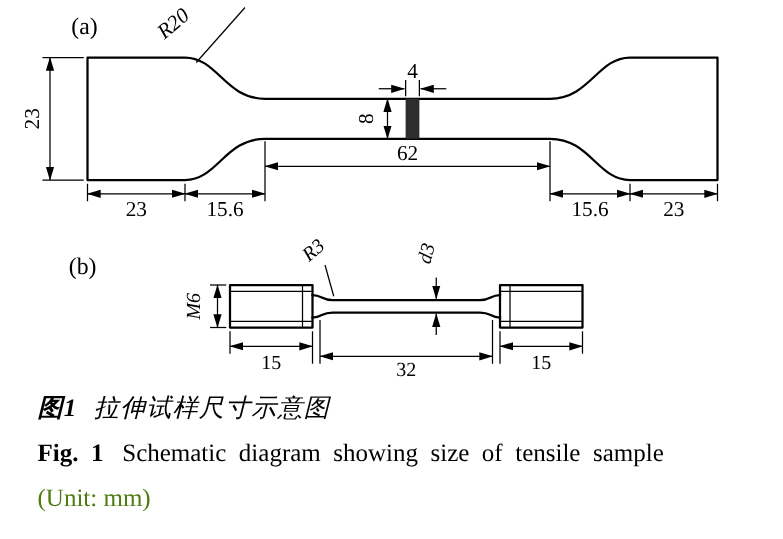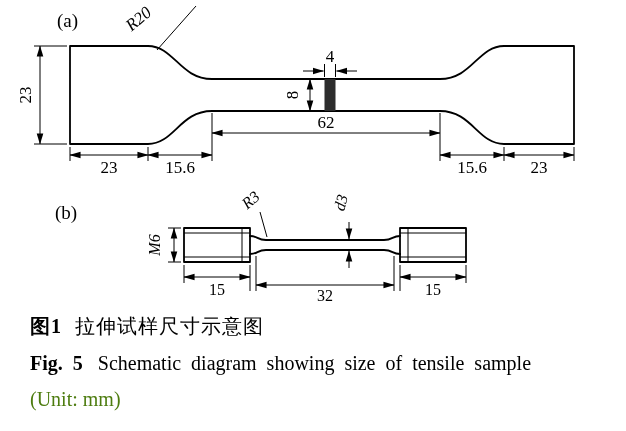--- a/index.html
+++ b/index.html
@@ -2,21 +2,21 @@
 <html><head>
 <meta charset="utf-8">
 <style>
   html,body{margin:0;padding:0;}
   body{width:626px;height:431px;background:#ffffff;font-family:"Liberation Serif","DejaVu Serif",serif;}
   .page{position:relative;width:626px;height:431px;background:#ffffff;overflow:hidden;}
   svg{position:absolute;top:0;left:0;display:block;}
   svg text{fill:#000;font-family:"Liberation Serif","DejaVu Serif",serif;}
   .ol{stroke:#000;stroke-width:1.8;fill:none;stroke-linejoin:round;stroke-linecap:square;}
   .dl{stroke:#000;stroke-width:1;fill:none;}
-  .caption-zh{position:absolute;left:30px;top:313px;font-size:20px;color:#000;letter-spacing:1px;}
+  .caption-zh{position:absolute;left:30px;top:313px;font-size:20px;color:#000;letter-spacing:1px;font-style:italic;}
   .caption-zh .bold{font-weight:bold;margin-right:13px;}
   .caption-en{position:absolute;left:30px;top:352px;font-size:20px;color:#000;word-spacing:5px;}
   .caption-en .bold{font-weight:bold;margin-right:15px;}
   .caption-unit{position:absolute;left:30px;top:388px;font-size:20px;color:#4d7c0f;}
 </style>
 </head>
 <body>
 
 <div class="page">
 
@@ -115,16 +115,16 @@
       <text x="217" y="295" font-size="16" text-anchor="middle">15</text>
       <text x="325" y="301" font-size="16" text-anchor="middle">32</text>
       <text x="433" y="295" font-size="16" text-anchor="middle">15</text>
     </g>
   </svg>
 
   <div class="caption-zh">
     <span class="bold">图1</span><span>拉伸试样尺寸示意图</span>
   </div>
   <div class="caption-en">
-    <span class="bold">Fig. 5</span><span>Schematic diagram showing size of tensile sample</span>
+    <span class="bold">Fig. 1</span><span>Schematic diagram showing size of tensile sample</span>
   </div>
   <div class="caption-unit">(Unit: mm)</div>
 </div>
 
 </body></html>

